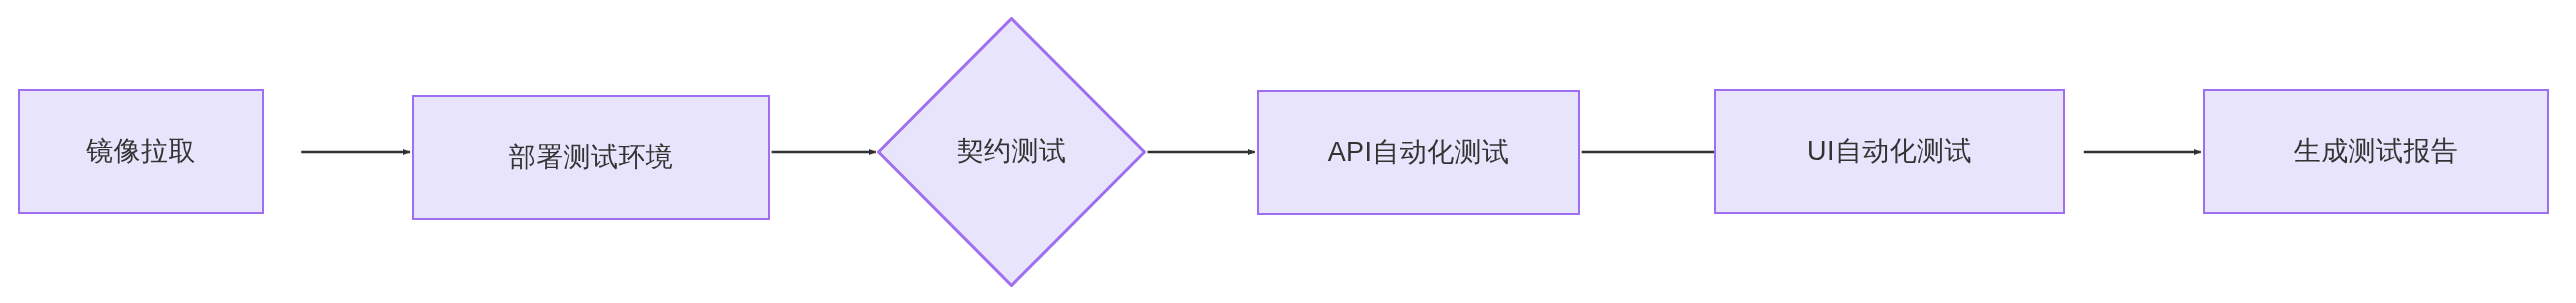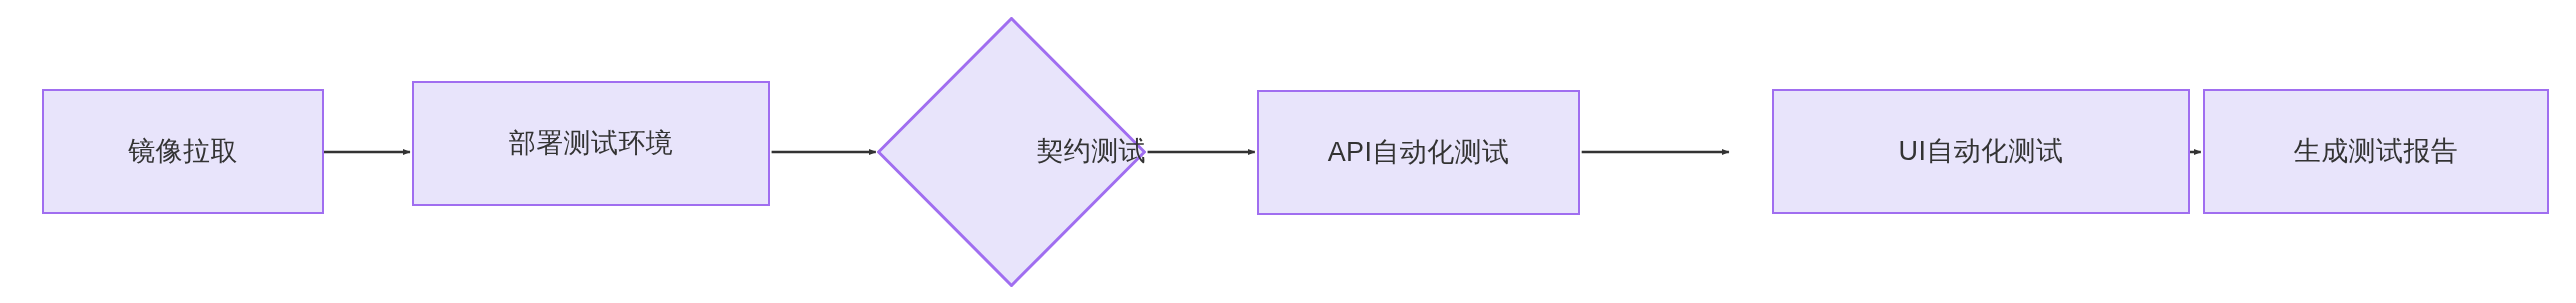--- a/index.html
+++ b/index.html
@@ -35,21 +35,20 @@
     line-height: 1;
     color: #333333;
     white-space: nowrap;
     letter-spacing: 0.4px;
     font-weight: 400;
   }
   
   .node.decision {
     background: transparent;
     border: none;
-    justify-content: flex-end;
   }
   .diamond-shape {
     position: absolute;
     left: 0;
     top: 0;
     width: 100%;
     height: 100%;
   }
   .decision .node-label {
     position: relative;
@@ -77,40 +76,40 @@
     </defs>
     <g id="edges-group">
         <line x1="399" y1="201" x2="543" y2="201" stroke="#333333" stroke-width="3" marker-end="url(#arrowhead)"></line>
         <line x1="1022" y1="201" x2="1160" y2="201" stroke="#333333" stroke-width="3" marker-end="url(#arrowhead)"></line>
         <line x1="1520" y1="201" x2="1662" y2="201" stroke="#333333" stroke-width="3" marker-end="url(#arrowhead)"></line>
         <line x1="2095" y1="201" x2="2290" y2="201" stroke="#333333" stroke-width="3" marker-end="url(#arrowhead)"></line>
         <line x1="2760" y1="201" x2="2915" y2="201" stroke="#333333" stroke-width="3" marker-end="url(#arrowhead)"></line>
       </g>
   </svg>
 
-  <div class="node process" id="node-n1" style="left: 18px; top: 89px; width: 282px; height: 125px; margin-left: 24px;">
+  <div class="node process" id="node-n1" style="left: 18px; top: 89px; width: 246px; height: 125px;">
     <span class="node-label">镜像拉取</span>
   </div>
 
-  <div class="node process" id="node-n2" style="left: 412px; top: 81px; width: 358px; height: 125px;">
+  <div class="node process" id="node-n2" style="left: 412px; top: 95px; width: 358px; height: 125px;">
     <span class="node-label">部署测试环境</span>
   </div>
 
   <div class="node decision" id="node-n3" style="left: 877px; top: 16.6px; width: 269px; height: 270px;">
     <svg class="diamond-shape" viewBox="0 0 356 358" preserveAspectRatio="none" xmlns="http://www.w3.org/2000/svg">
       <polygon points="178,2 354,179 178,356 2,179" fill="#e8e4fb" stroke="#a06ef0" stroke-width="4"></polygon>
     </svg>
     <span class="node-label">契约测试</span>
   </div>
 
   <div class="node process" id="node-n4" style="left: 1257px; top: 90px; width: 323px; height: 125px;">
     <span class="node-label">API自动化测试</span>
   </div>
 
-  <div class="node process" id="node-n5" style="left: 1772px; top: 89px; width: 418px; height: 125px;">
+  <div class="node process" id="node-n5" style="left: 1714px; top: 89px; width: 351px; height: 125px;">
     <span class="node-label">UI自动化测试</span>
   </div>
 
   <div class="node process" id="node-n6" style="left: 2203px; top: 89px; width: 346px; height: 125px; justify-content: center;">
     <span class="node-label">生成测试报告</span>
   </div>
 
 </div>
 
 

